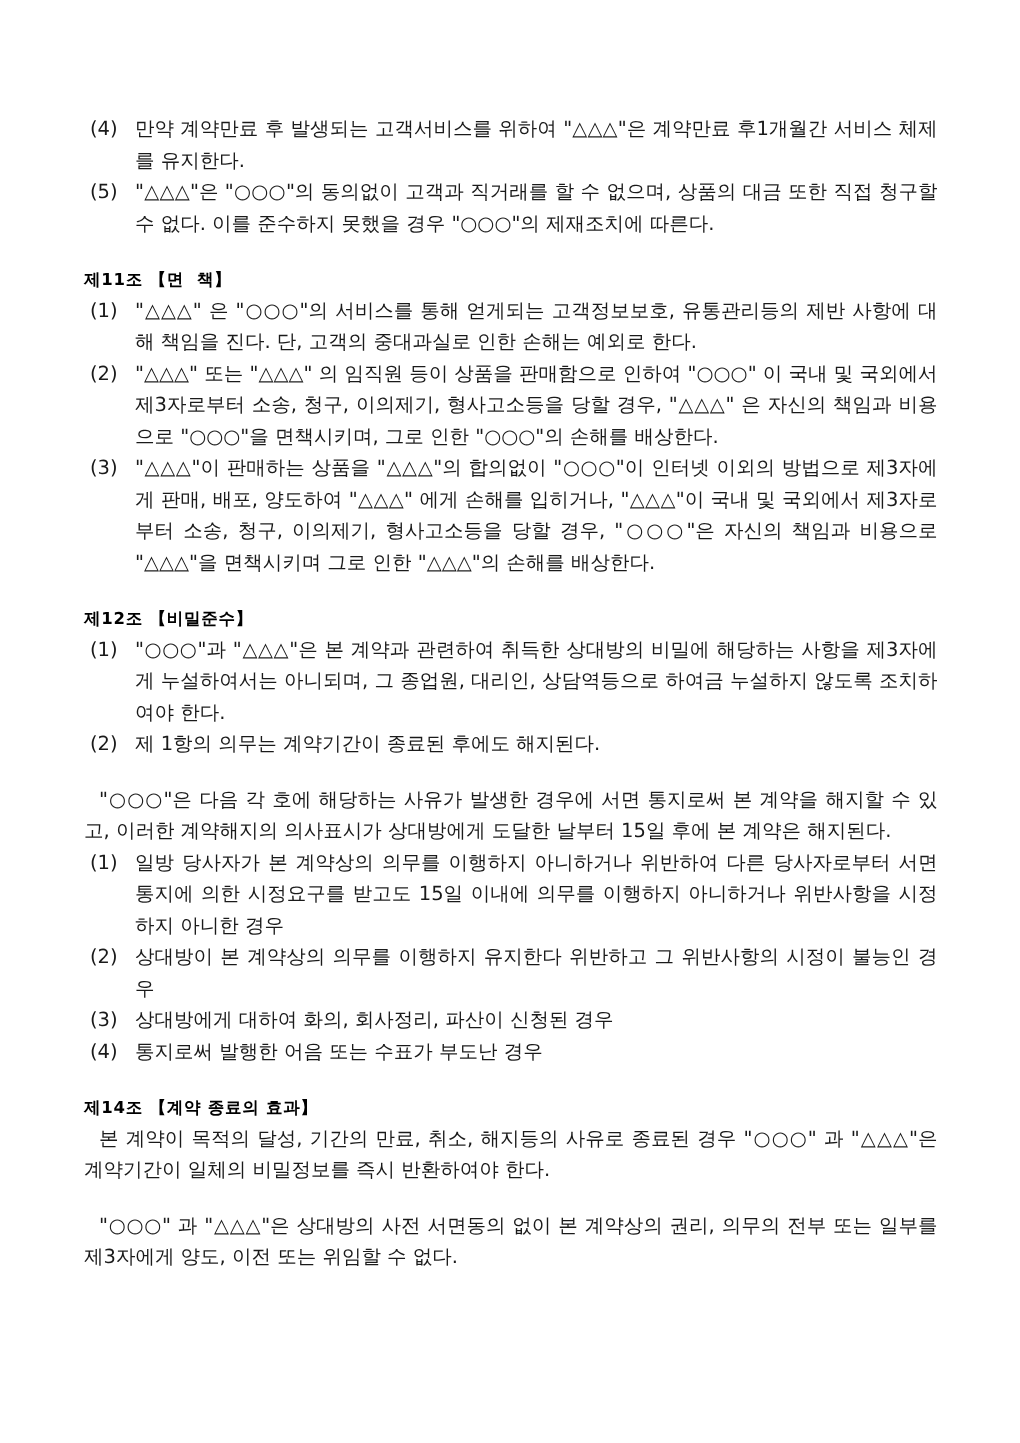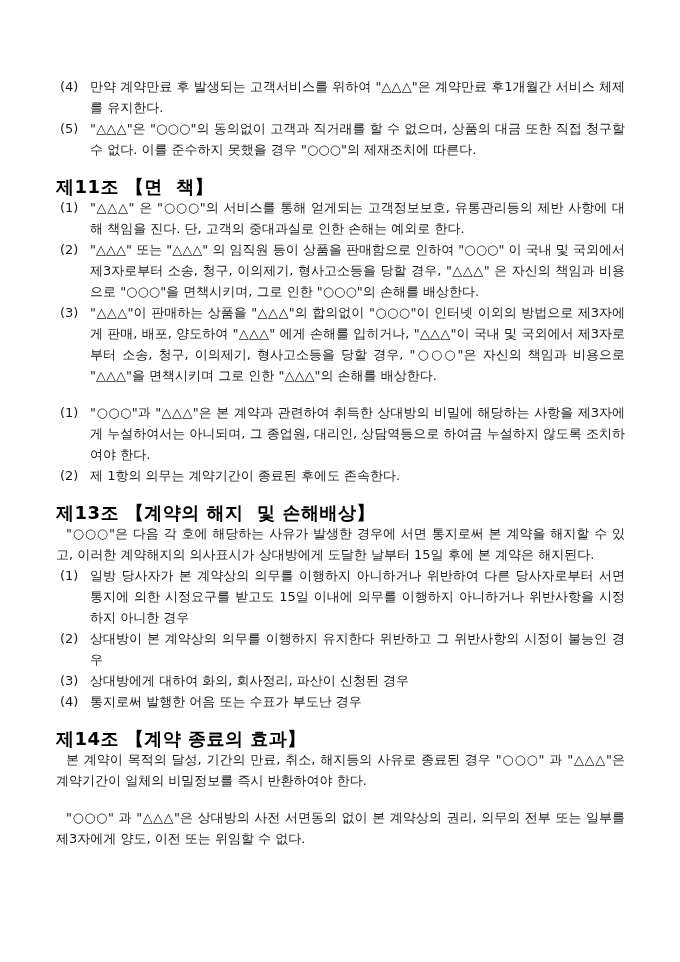--- a/index.html
+++ b/index.html
@@ -14,21 +14,21 @@
     box-sizing: border-box;
     background: #ffffff;
     color: #1a1a1a;
     font-family: "DejaVu Sans", sans-serif;
     font-size: 13px;
     line-height: 21px;
     padding: 76px 55px 0 56px;
     overflow: hidden;
   }
   .heading {
-    font-size: 18px;
+    font-size: 11px;
     font-weight: bold;
     color: #000000;
     margin: 0 0 0 0;
     white-space: pre-wrap;
     letter-spacing: 0.5px;
   }
   .article {
     margin-top: 16px;
   }
   .article-gap-lg {
@@ -75,32 +75,32 @@
       <span class="num">(2)</span>
       <span class="txt">"△△△" 또는 "△△△" 의 임직원 등이 상품을 판매함으로 인하여 "○○○" 이 국내 및 국외에서 제3자로부터 소송, 청구, 이의제기, 형사고소등을 당할 경우, "△△△" 은 자신의 책임과 비용으로 "○○○"을 면책시키며, 그로 인한 "○○○"의 손해를 배상한다.</span>
     </div>
     <div class="item">
       <span class="num">(3)</span>
       <span class="txt">"△△△"이 판매하는 상품을 "△△△"의 합의없이 "○○○"이 인터넷 이외의 방법으로 제3자에게 판매, 배포, 양도하여 "△△△" 에게 손해를 입히거나, "△△△"이 국내 및 국외에서 제3자로부터 소송, 청구, 이의제기, 형사고소등을 당할 경우, "○○○"은 자신의 책임과 비용으로 "△△△"을 면책시키며 그로 인한 "△△△"의 손해를 배상한다.</span>
     </div>
   </section>
 
   <section class="article">
+    <h2 class="heading">제12조 【비밀준수】</h2>
     <div class="item">
       <span class="num">(1)</span>
       <span class="txt">"○○○"과 "△△△"은 본 계약과 관련하여 취득한 상대방의 비밀에 해당하는 사항을 제3자에게 누설하여서는 아니되며, 그 종업원, 대리인, 상담역등으로 하여금 누설하지 않도록 조치하여야 한다.</span>
     </div>
     <div class="item">
       <span class="num">(2)</span>
-      <span class="txt">제 1항의 의무는 계약기간이 종료된 후에도 존속한다.</span>
+      <span class="txt">제 1항의 의무는 계약기간이 종료된 후에도 해지된다.</span>
     </div>
   </section>
 
   <section class="article">
-    <h2 class="heading">제13조 【계약의 해지  및 손해배상】</h2>
     <p class="intro">"○○○"은 다음 각 호에 해당하는 사유가 발생한 경우에 서면 통지로써 본 계약을 해지할 수 있고, 이러한 계약해지의 의사표시가 상대방에게 도달한 날부터 15일 후에 본 계약은 해지된다.</p>
     <div class="item">
       <span class="num">(1)</span>
       <span class="txt">일방 당사자가 본 계약상의 의무를 이행하지 아니하거나 위반하여 다른 당사자로부터 서면 통지에 의한 시정요구를 받고도 15일 이내에 의무를 이행하지 아니하거나 위반사항을 시정하지 아니한 경우</span>
     </div>
     <div class="item">
       <span class="num">(2)</span>
       <span class="txt">상대방이 본 계약상의 의무를 이행하지 유지한다 위반하고 그 위반사항의 시정이 불능인 경우</span>
     </div>
     <div class="item">

